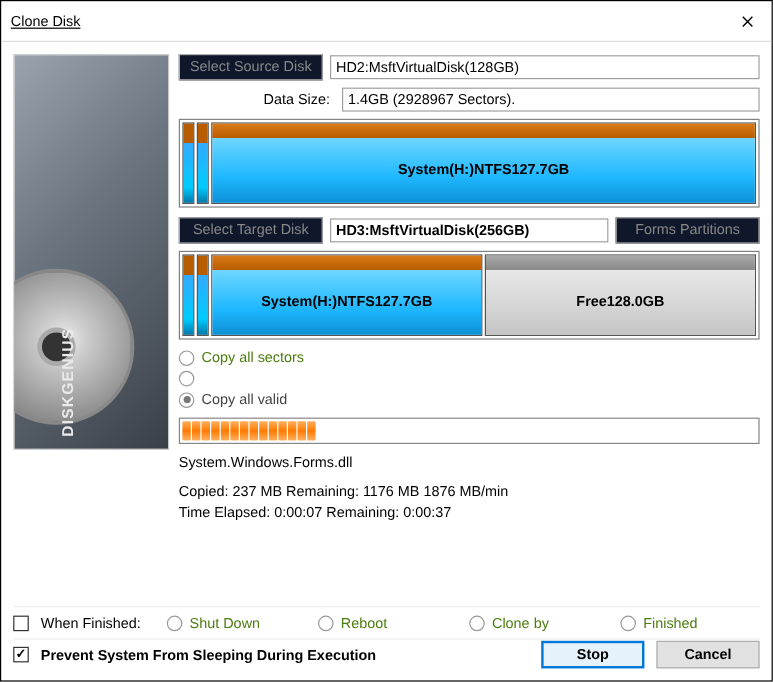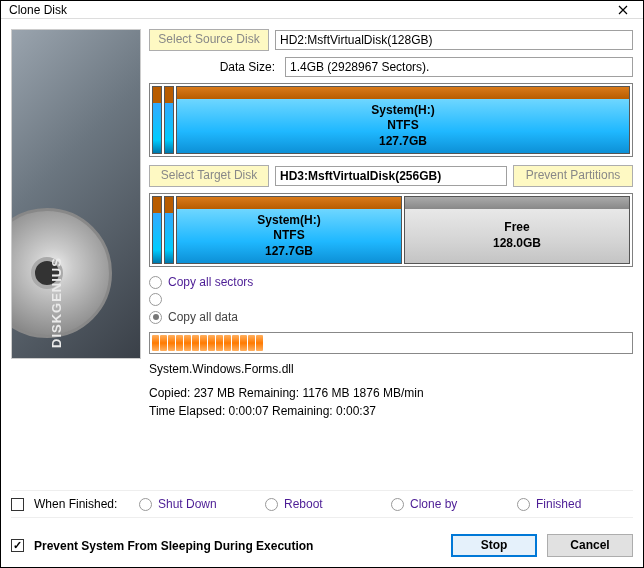--- a/index.html
+++ b/index.html
@@ -1,47 +1,47 @@
 <!DOCTYPE html>
 <html><head>
 <meta charset="utf-8">
 <style>
 * { box-sizing: border-box; margin: 0; padding: 0; font-family: "Segoe UI", Tahoma, sans-serif; font-size: 12px; }
 body { background: #fff; width: 644px; height: 568px; border: 1px solid #000; position: relative; }
-.titlebar { height: 18px; display: flex; align-items: center; padding: 0 0 0 8px; border-bottom: 1px solid #ddd; }
+.titlebar { height: 34px; display: flex; align-items: center; padding: 0 0 0 8px; border-bottom: 1px solid #ddd; text-decoration: underline; }
 .titlebar .title { flex: 1; }
 .titlebar .close { width: 40px; height: 30px; display: flex; align-items: center; justify-content: center; font-size: 14px; }
 .close svg { width: 10px; height: 10px; }
 .content { position: relative; padding: 10px; display: flex; gap: 8px; }
 .sidebar-img { width: 130px; height: 330px; background: linear-gradient(135deg, #9aa4ae 0%, #6b7680 40%, #3a4048 100%); border: 1px solid #ccc; position: relative; overflow: hidden; }
 .sidebar-img .disk { position: absolute; bottom: 20px; left: -30px; width: 130px; height: 130px; border-radius: 50%; background: radial-gradient(circle at 55% 45%, #eee 0%, #ccc 20%, #999 60%, #666 100%); border: 3px solid #888; }
 .sidebar-img .disk::after { content:""; position:absolute; top:50%; left:50%; width:24px; height:24px; border-radius:50%; background:#333; transform:translate(-50%,-50%); border:4px solid #aaa;}
 .sidebar-img .brand { position: absolute; bottom: 10px; right: -15px; transform: rotate(-90deg); transform-origin: bottom left; color: #eaeaea; font-weight: bold; letter-spacing: 1px; font-size: 13px;}
 .main { flex: 1; }
 .row { display: flex; align-items: center; gap: 6px; margin-bottom: 6px; }
-.btn { background: #fef9c3; border: 1px solid #adadad; padding: 2px 8px; min-width: 120px; height: 22px; text-align: center; color: #888; }
+.btn { background: #0f172a; border: 1px solid #adadad; padding: 2px 8px; min-width: 120px; height: 22px; text-align: center; color: #888; }
 .field { border: 1px solid #a0a0a0; padding: 2px 4px; flex: 1; height: 20px; background: #fff; }
 .label-right { text-align: right; width: 130px; padding-right: 4px; }
 .diskbar { display: flex; height: 74px; border: 1px solid #808080; padding: 2px; gap: 2px; margin-bottom: 8px; }
 .slot { width: 10px; background: linear-gradient(#b85c00, #b85c00 25%, #3af 25%, #0cf 80%, #07a); border:1px solid #555;}
 .part { flex: 1; display: flex; flex-direction: column; border: 1px solid #555; }
 .part .top { height: 12px; background: linear-gradient(#d97a1a, #b85c00); }
-.part .body { flex: 1; display: flex; flex-direction: column; align-items: center; justify-content: center; font-weight: bold; line-height: 1.3; }
+.part .body { flex: 1; display: flex; align-items: center; justify-content: center; font-weight: bold; line-height: 1.3; }
 .part .body.blue { background: linear-gradient(#6ed6ff, #1fb8ff 60%, #0d90d6); }
 .part .body.gray { background: linear-gradient(#e8e8e8, #d4d4d4 60%, #c4c4c4); }
 .part-half { width: 48%; }
-.radio-row { display: flex; align-items: center; gap: 6px; margin: 4px 0; color: #4c1d95; }
+.radio-row { display: flex; align-items: center; gap: 6px; margin: 4px 0; color: #4d7c0f; }
 .radio-row.sel { color: #444; }
 .radio { width: 13px; height: 13px; border: 1px solid #999; border-radius: 50%; display: inline-flex; align-items: center; justify-content: center; }
 .radio .dot { width: 6px; height: 6px; border-radius: 50%; background: #777; }
 .progress { border: 1px solid #888; height: 22px; padding: 2px; margin: 8px 0; background: #fff; display: flex; gap: 1px; }
 .progress .seg { width: 7px; background: linear-gradient(#ffb060, #ff7a00, #ffb060); border-radius:1px;}
 .stats { margin-top: 8px; line-height: 1.5; }
 .bottom { position: absolute; left: 10px; right: 10px; bottom: 10px; }
-.finished-row { display: flex; align-items: center; gap: 10px; padding: 6px 0; border-top: 1px solid #eee; border-bottom: 1px solid #eee; margin-bottom: 16px; }
+.finished-row { display: flex; align-items: center; gap: 10px; padding: 6px 0; border-top: 1px solid #eee; border-bottom: 1px solid #eee; margin-bottom: 1px; }
 .chk { width: 13px; height: 13px; border: 1px solid #333; display: inline-flex; align-items: center; justify-content: center; flex-shrink:0;}
 .chk.checked::after { content: "✓"; font-size: 11px; line-height: 1; }
 .finished-row .radio-row { margin: 0; flex:1;}
 .action-row { display: flex; align-items: center; gap: 10px; font-weight: bold; }
 .action-row .spacer { flex: 1; }
 .winbtn { min-width: 86px; height: 23px; border: 1px solid #adadad; background: #e1e1e1; text-align: center; line-height: 21px; }
 .winbtn.primary { border: 2px solid #0078d7; background: #e5f1fb; line-height: 19px;}
 </style>
 </head>
 <body>
@@ -80,21 +80,21 @@
           <span>System(H:)</span>
           <span>NTFS</span>
           <span>127.7GB</span>
         </div>
       </div>
     </div>
 
     <div class="row">
       <div class="btn">Select Target Disk</div>
       <div class="field" style="font-weight:bold;">HD3:MsftVirtualDisk(256GB)</div>
-      <div class="btn" style="min-width:120px;">Prevent Partitions</div>
+      <div class="btn" style="min-width:120px;">Forms Partitions</div>
     </div>
     <div class="diskbar">
       <div class="slot"></div>
       <div class="slot"></div>
       <div class="part part-half">
         <div class="top"></div>
         <div class="body blue">
           <span>System(H:)</span>
           <span>NTFS</span>
           <span>127.7GB</span>
@@ -113,21 +113,21 @@
       <span class="radio"></span>
       <span>Copy all sectors</span>
     </div>
     <div class="radio-row">
       <span class="radio"></span>
     </div>
     <div class="radio-row sel">
       <span class="radio">
           <span class="dot"></span>
         </span>
-      <span>Copy all data</span>
+      <span>Copy all valid</span>
     </div>
 
     <div class="progress">
       <div class="seg"></div>
         <div class="seg"></div>
         <div class="seg"></div>
         <div class="seg"></div>
         <div class="seg"></div>
       <div class="seg"></div>
         <div class="seg"></div>

